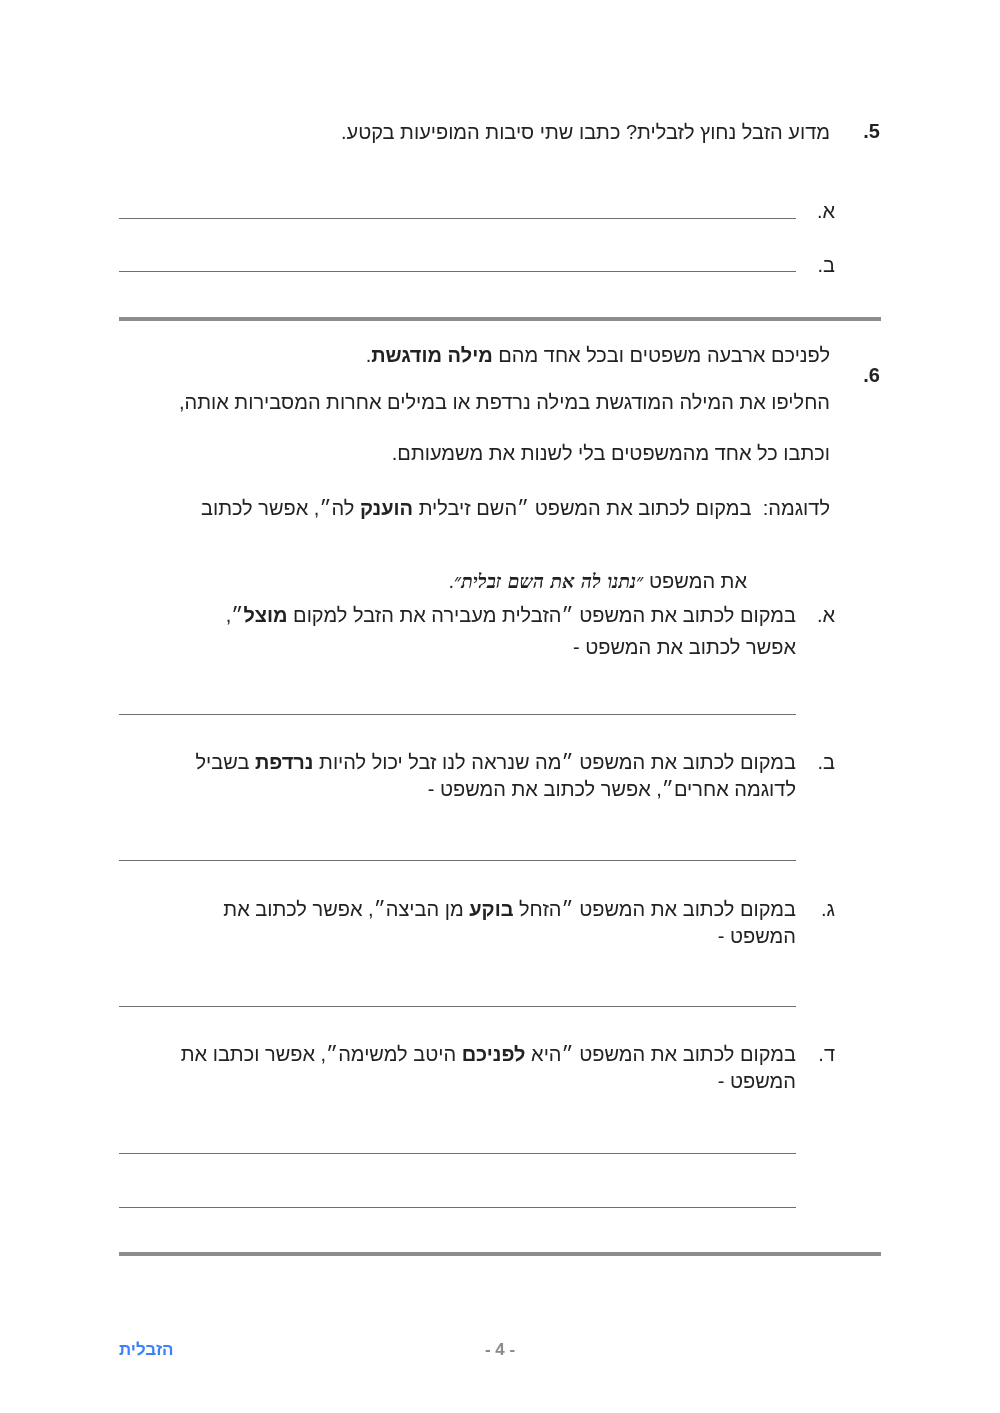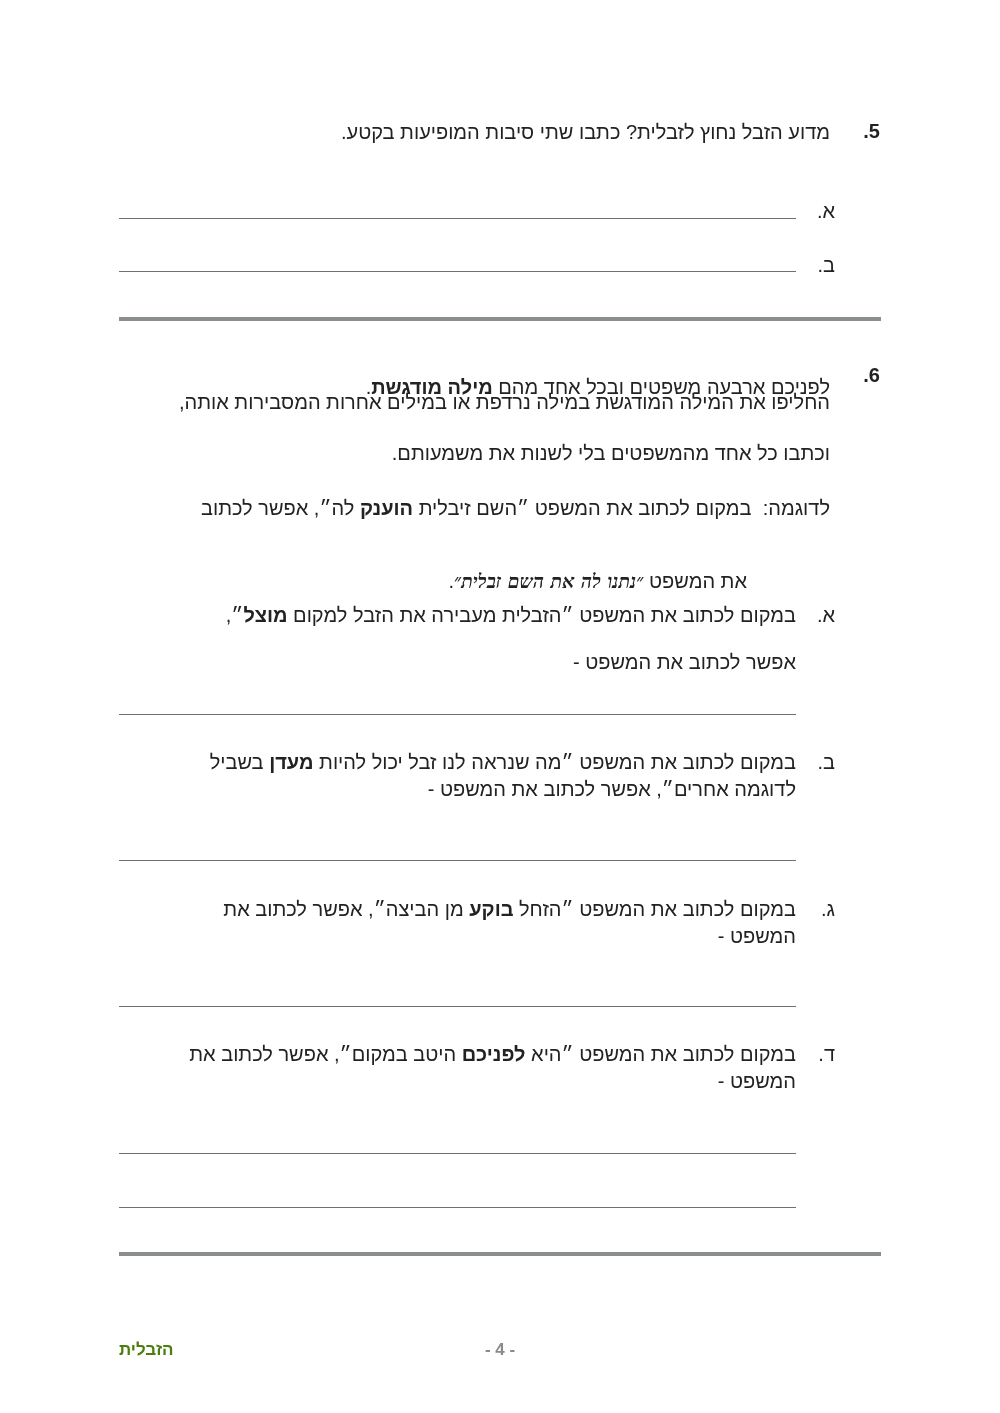--- a/index.html
+++ b/index.html
@@ -58,21 +58,21 @@
       font-style: italic;
       font-weight: bold;
       font-size: 19px;
     }
     .footer-title {
       position: absolute;
       left: 119px;
       top: 1340px;
       font-size: 17px;
       font-weight: bold;
-      color: #4d7c0f;
+      color: #3b82f6;
       direction: rtl;
     }
     .footer-page {
       position: absolute;
       left: 470px;
       top: 1340px;
       width: 60px;
       text-align: center;
       font-size: 17px;
       font-weight: bold;
@@ -91,53 +91,53 @@
   <div class="ans-line" style="top:218px;"></div>
 
   <span class="letter" style="right:165px; top:252px;">ב.</span>
   <div class="ans-line" style="top:271px;"></div>
 </div>
 
 <div class="sep" style="top:317px;"></div>
 
 <div>
   <span class="q-num" style="left:840px; top:364px;">.6</span>
-  <div class="line-text" style="right:170px; top:374px;text-align:center;"><span>לפניכם ארבעה משפטים ובכל אחד מהם </span><b>מילה מודגשת</b><span>.</span></div>
+  <div class="line-text" style="right:170px; top:342px;text-align:center;"><span>לפניכם ארבעה משפטים ובכל אחד מהם </span><b>מילה מודגשת</b><span>.</span></div>
   <div class="line-text" style="right:170px; top:389px;">החליפו את המילה המודגשת במילה נרדפת או במילים אחרות המסבירות אותה,</div>
   <div class="line-text" style="right:170px; top:440px;">וכתבו כל אחד מהמשפטים בלי לשנות את משמעותם.</div>
 
   <div>
     <div class="line-text" style="right:170px; top:495px;"><span>לדוגמה:</span>&nbsp;&nbsp;<span>במקום לכתוב את המשפט ״השם זיבלית </span><b>הוענק</b><span> לה״, אפשר לכתוב</span></div>
     <div class="line-text" style="right:253px; top:522px;margin-top:46px;"><span>את המשפט </span><span class="script">״נתנו לה את השם זבלית״</span><span>.</span></div>
   </div>
 
   <div>
     <span class="letter" style="right:165px; top:602px;">א.</span>
     <div class="line-text" style="right:204px; top:602px;"><span>במקום לכתוב את המשפט ״הזבלית מעבירה את הזבל למקום </span><b>מוצל</b><span>״,</span></div>
-    <div class="line-text" style="right:204px; top:649px;">אפשר לכתוב את המשפט -</div>
+    <div class="line-text" style="right:204px; top:634px;">אפשר לכתוב את המשפט -</div>
     <div class="ans-line" style="top:714px;"></div>
   </div>
 
   <div>
     <span class="letter" style="right:165px; top:749px;">ב.</span>
-    <div class="line-text" style="right:204px; top:749px;"><span>במקום לכתוב את המשפט ״מה שנראה לנו זבל יכול להיות </span><b>מעדן</b><span> בשביל</span></div>
+    <div class="line-text" style="right:204px; top:749px;"><span>במקום לכתוב את המשפט ״מה שנראה לנו זבל יכול להיות </span><b>נרדפת</b><span> בשביל</span></div>
     <div class="line-text" style="right:204px; top:776px;">לדוגמה אחרים״, אפשר לכתוב את המשפט -</div>
     <div class="ans-line" style="top:860px;"></div>
   </div>
 
   <div>
     <span class="letter" style="right:165px; top:896px;">ג.</span>
     <div class="line-text" style="right:204px; top:896px;"><span>במקום לכתוב את המשפט ״הזחל </span><b>בוקע</b><span> מן הביצה״, אפשר לכתוב את</span></div>
     <div class="line-text" style="right:204px; top:923px;">המשפט -</div>
     <div class="ans-line" style="top:1006px;"></div>
   </div>
 
   <div>
     <span class="letter" style="right:165px; top:1041px;">ד.</span>
-    <div class="line-text" style="right:204px; top:1041px;"><span>במקום לכתוב את המשפט ״היא </span><b>לפניכם</b><span> היטב במקום״, אפשר לכתוב את</span></div>
+    <div class="line-text" style="right:204px; top:1041px;"><span>במקום לכתוב את המשפט ״היא </span><b>לפניכם</b><span> היטב למשימה״, אפשר וכתבו את</span></div>
     <div class="line-text" style="right:204px; top:1068px;">המשפט -</div>
     <div class="ans-line" style="top:1153px;"></div>
     <div class="ans-line" style="top:1207px;"></div>
   </div>
 </div>
 
 <div class="sep" style="top:1252px;"></div>
 
 <div>
   <span class="footer-title">הזבלית</span>

